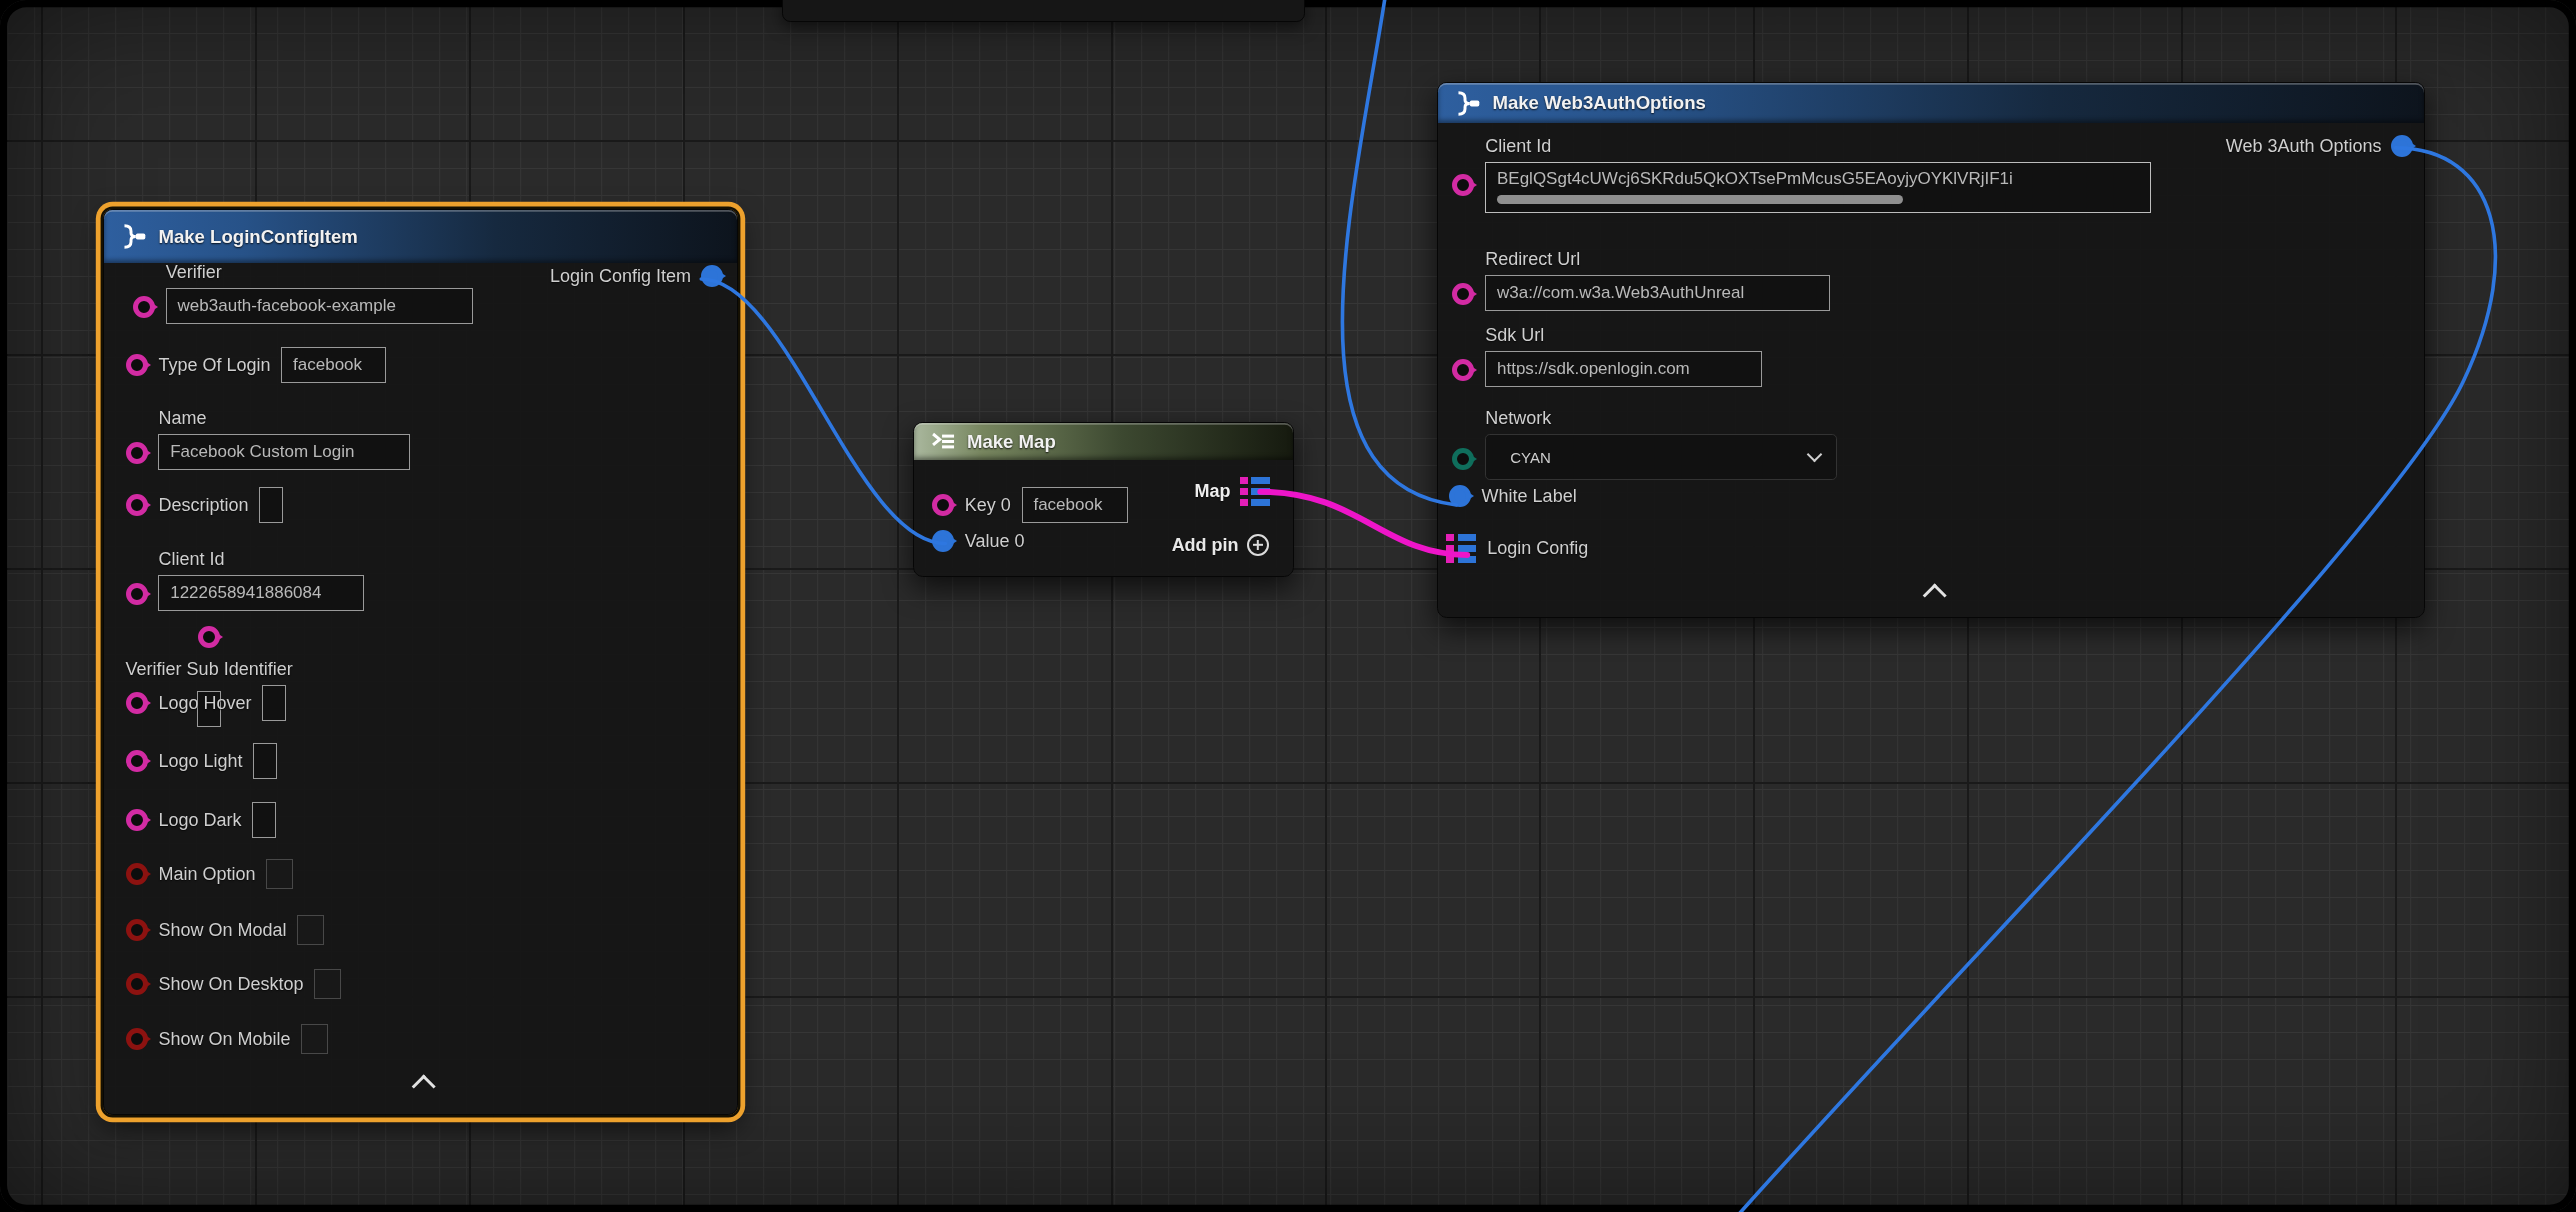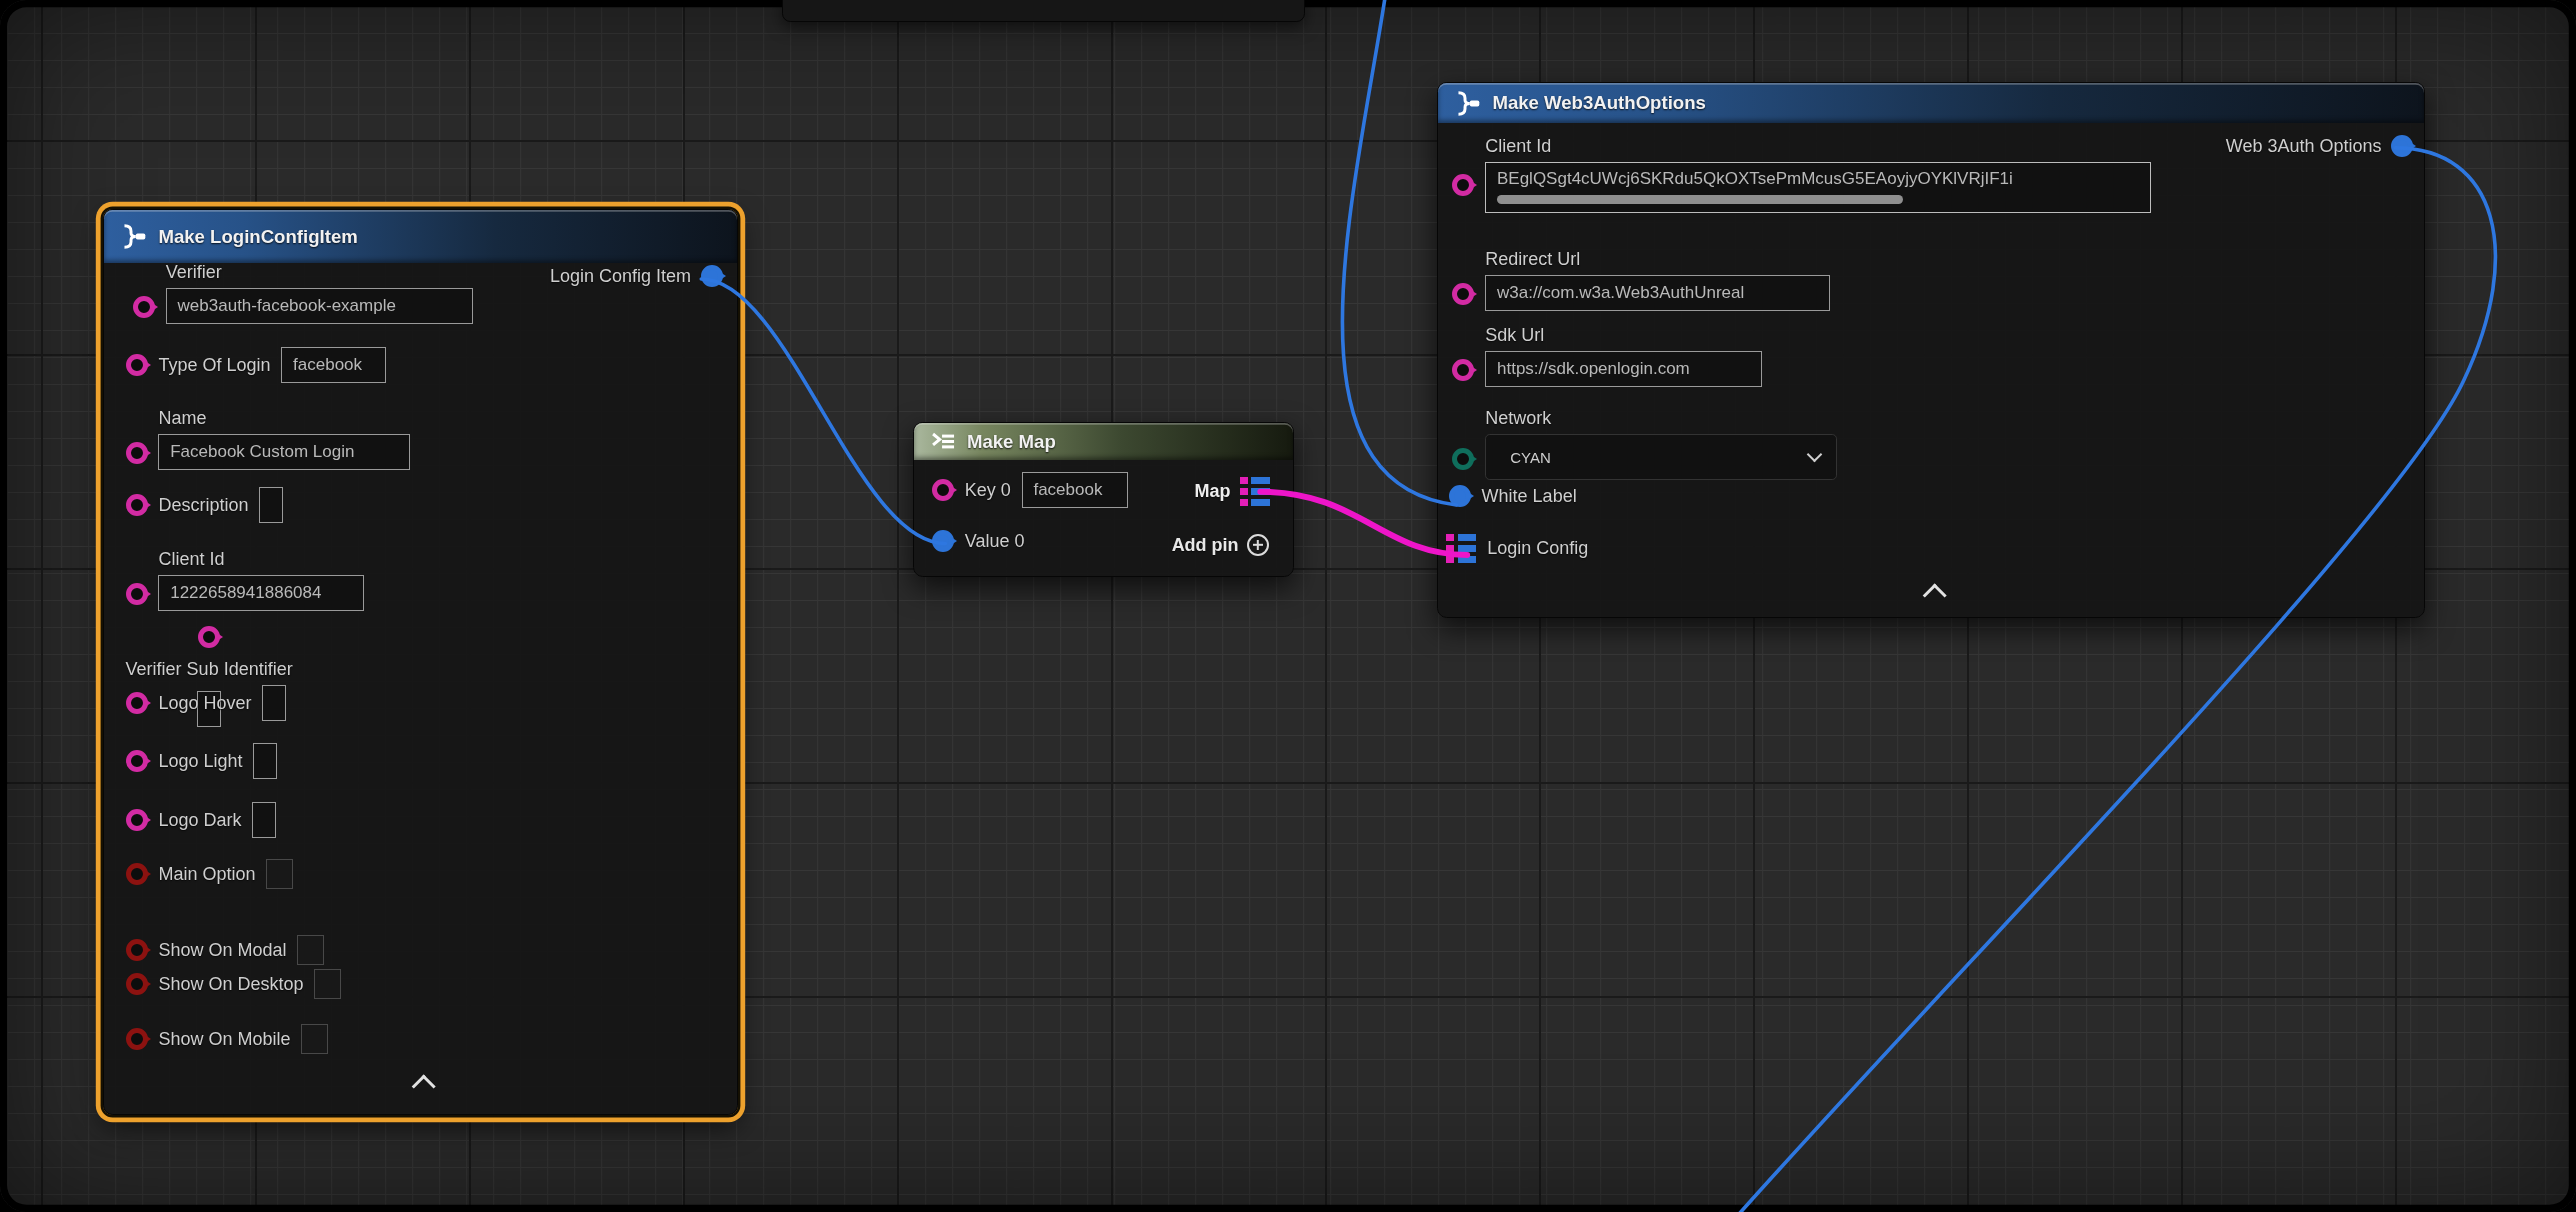--- a/index.html
+++ b/index.html
@@ -162,21 +162,21 @@
       <span class="plabel">Logo Dark</span>
       <div class="mini"></div>
     </div>
 
     <div class="row" style="top:649px;left:21.6px;">
       <span class="pin bool"></span>
       <span class="plabel">Main Option</span>
       <div class="checkbox"></div>
     </div>
 
-    <div class="row" style="top:705px;left:21.6px;margin-top:20px;">
+    <div class="row" style="top:705px;left:21.6px;">
       <span class="pin bool"></span>
       <span class="plabel">Show On Modal</span>
       <div class="checkbox"></div>
     </div>
 
     <div class="row" style="top:759px;left:21.6px;">
       <span class="pin bool"></span>
       <span class="plabel">Show On Desktop</span>
       <div class="checkbox"></div>
     </div>
@@ -194,21 +194,21 @@
     <div class="header green" style="height:37px;">
       <svg class="hicon" width="26.5" height="21.6" viewBox="0 0 44 36">
         <path d="M5 5 l11 9 -11 9" stroke="#fff" stroke-width="5" fill="none"></path>
         <rect x="20" y="6" width="20" height="5" fill="#fff"></rect>
         <rect x="20" y="15" width="20" height="5" fill="#fff"></rect>
         <rect x="20" y="24" width="20" height="5" fill="#fff"></rect>
       </svg>
       <span class="title">Make Map</span>
     </div>
 
-    <div class="row" style="top:49px;left:18px;">
+    <div class="row" style="top:64px;left:18px;">
       <span class="pin"></span>
       <span class="plabel">Key 0</span>
       <div class="field" style="width:83px;">facebook</div>
     </div>
     <div class="rowout" style="top:54px;right:23px;">
       <span class="plabel" style="font-weight:bold;color:#eee;">Map</span>
       <div class="mappin">
         <div class="r">
               <span class="k"></span>
               <span class="v"></span>

